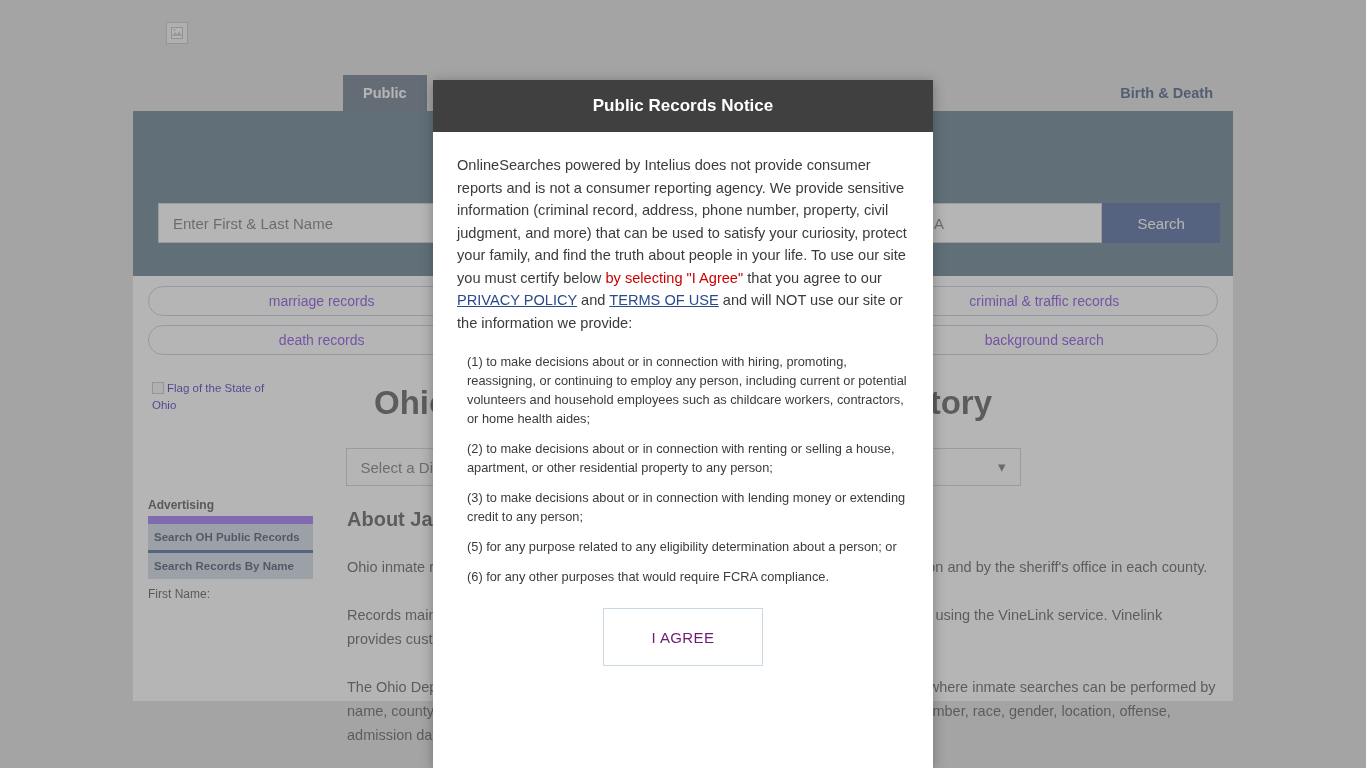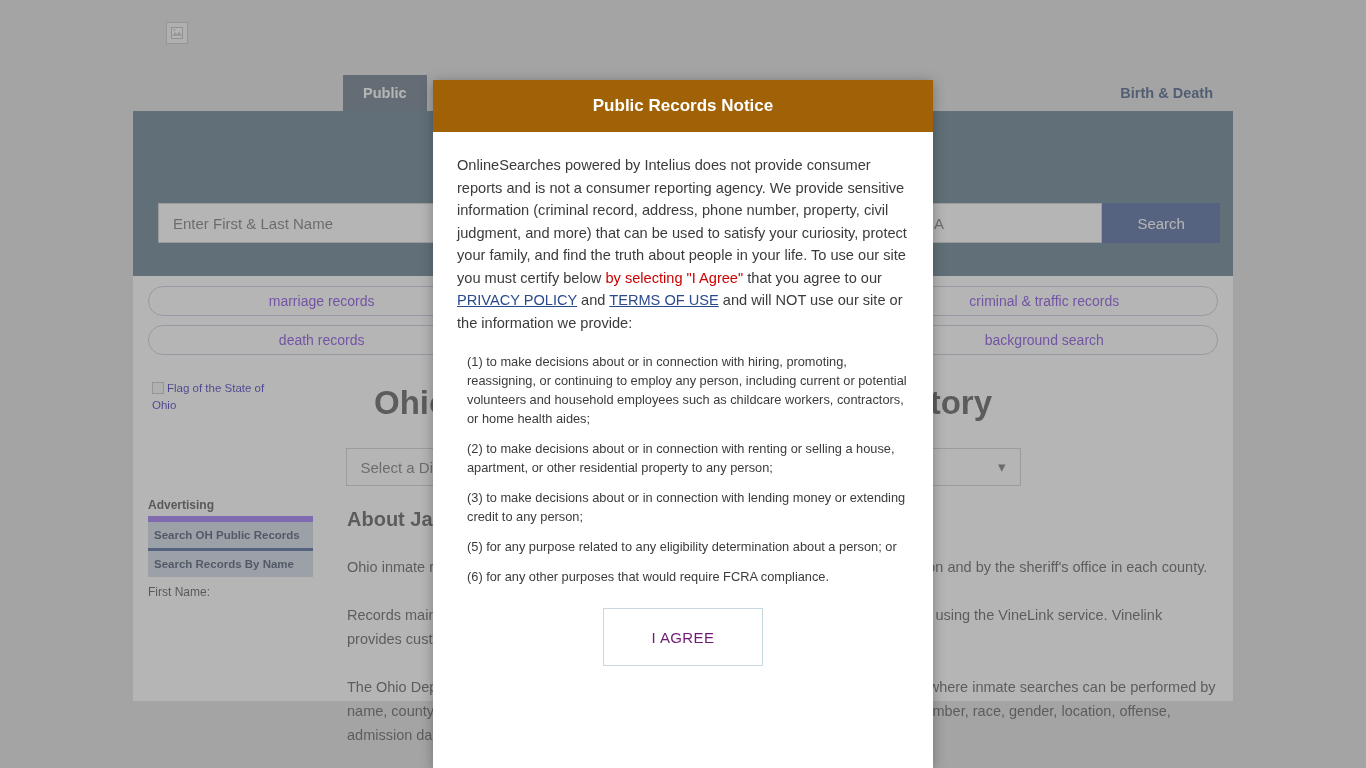--- a/index.html
+++ b/index.html
@@ -165,21 +165,21 @@
     flex: none;
   }
   .adv-label {
     font-size: 12px;
     font-weight: bold;
     color: #333333;
     margin-bottom: 4px;
   }
   .side-head {
     background: #c8d3e2;
-    border-top: 6px solid #8b5cf6;
+    border-top: 8px solid #8b5cf6;
     color: #1f3050;
     font-size: 11.5px;
     font-weight: bold;
     padding: 6px 6px;
     line-height: 14px;
   }
   .side-head.plain { border-top: 3px solid #2b4a8b; }
   .side-links {
     padding: 7px 0 7px 6px;
   }
@@ -222,21 +222,21 @@
     position: absolute;
     left: 433px; top: 80px;
     width: 500px;
     height: 688px;
     background: #ffffff;
     box-shadow: 0 2px 12px rgba(0,0,0,0.3);
     overflow: hidden;
   }
   .modal-head {
     height: 52px;
-    background: #a16207;
+    background: #404040;
     color: #ffffff;
     font-size: 17px;
     font-weight: bold;
     display: flex;
     align-items: center;
     justify-content: center;
   }
   .modal-body {
     padding: 22px 24px 0 24px;
   }

